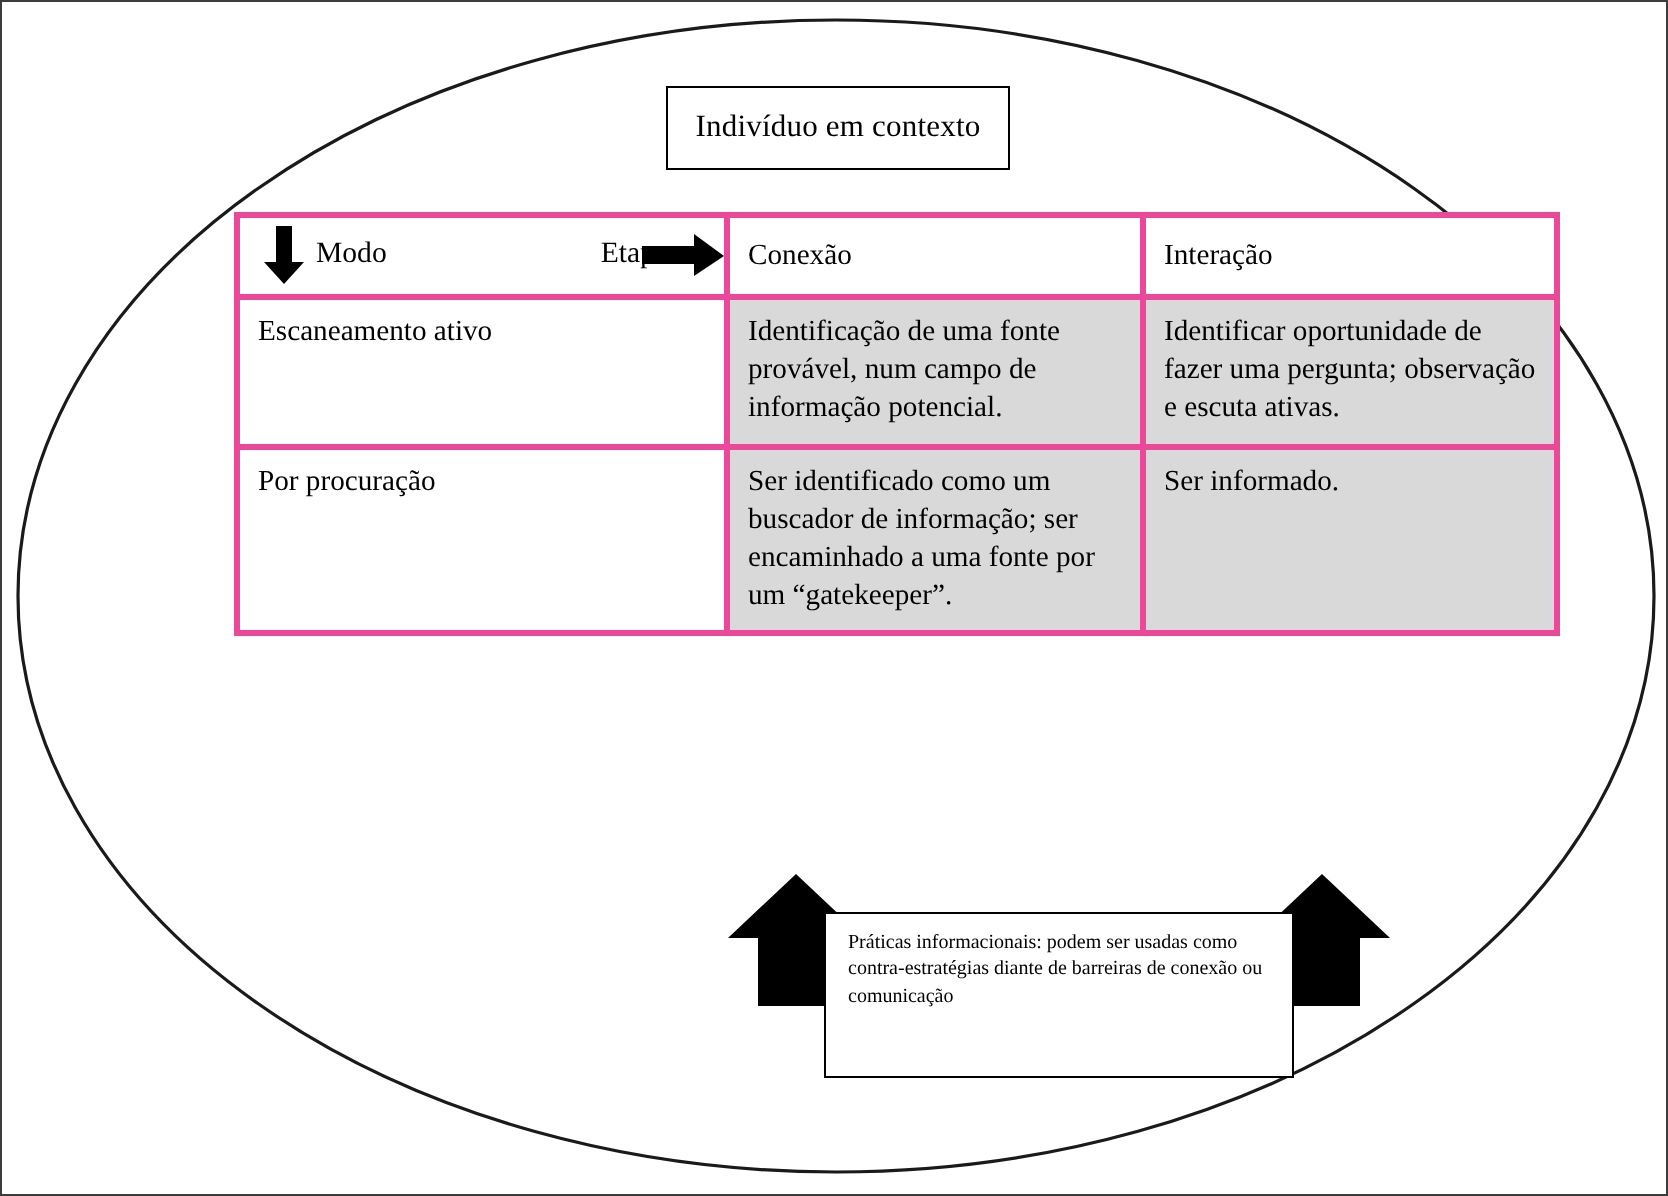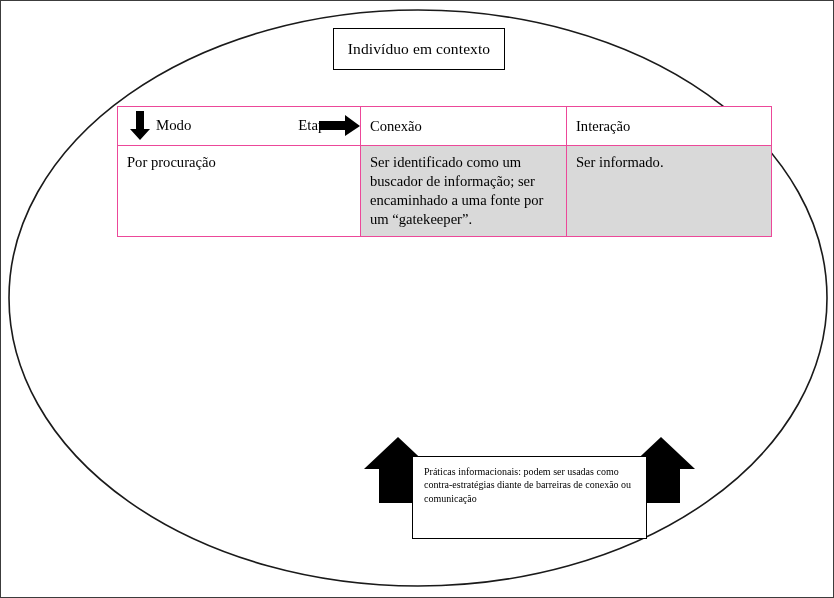--- a/index.html
+++ b/index.html
@@ -15,39 +15,39 @@
     background:#fff;
     box-sizing:border-box;
     border:1px solid #3c3c3c;
   }
   #ellipse-svg{
     position:absolute;left:0;top:0;width:834px;height:598px;
   }
   
   #title-box{
     position:absolute;
-    left:332px;top:27px;
+    left:332px;top:42px;
     width:170px;height:40px;
     border:1px solid #000;
     background:#fff;
     display:flex;align-items:center;justify-content:center;
     font-size:15.5px;
     letter-spacing:.1px;
   }
   
   #matrix{
     position:absolute;
     left:116px;top:105px;
     width:600px;
     border-collapse:collapse;
     background:#fff;
     table-layout:fixed;
   }
   #matrix td{
-    border:1px solid #ec4899;
+    border:3px solid #ec4899;
     vertical-align:top;
     padding:7px 8px 7px 9px;
     font-size:14.6px;
     line-height:1.30;
     background:#fff;
   }
   #matrix tr.hdr td{
     height:30px;
     vertical-align:middle;
     padding-top:4px;padding-bottom:4px;
@@ -120,20 +120,25 @@
             <svg class="arrow-right" width="42" height="22" viewBox="0 0 42 22">
               <polygon points="0,6 26,6 26,0 41,11 26,21 26,15 0,15" fill="#000"></polygon>
             </svg>
           </span>
         </td>
         <td class="col-con">Conexão</td>
         <td class="col-int">Interação</td>
       </tr>
 
 
+      <tr class="row-mid">
+        <td class="col-mode">Escaneamento ativo</td>
+        <td class="col-con shade">Identificação de uma fonte provável, num campo de informação potencial.</td>
+        <td class="col-int shade">Identificar  oportunidade de fazer uma pergunta; observação e escuta ativas.</td>
+      </tr>
 
 
       <tr class="row-last">
         <td class="col-mode">Por procuração</td>
         <td class="col-con shade">Ser identificado como um buscador de informação; ser encaminhado a uma fonte por um “gatekeeper”.</td>
         <td class="col-int shade">Ser informado.</td>
       </tr>
     </tbody>
   </table>
 

